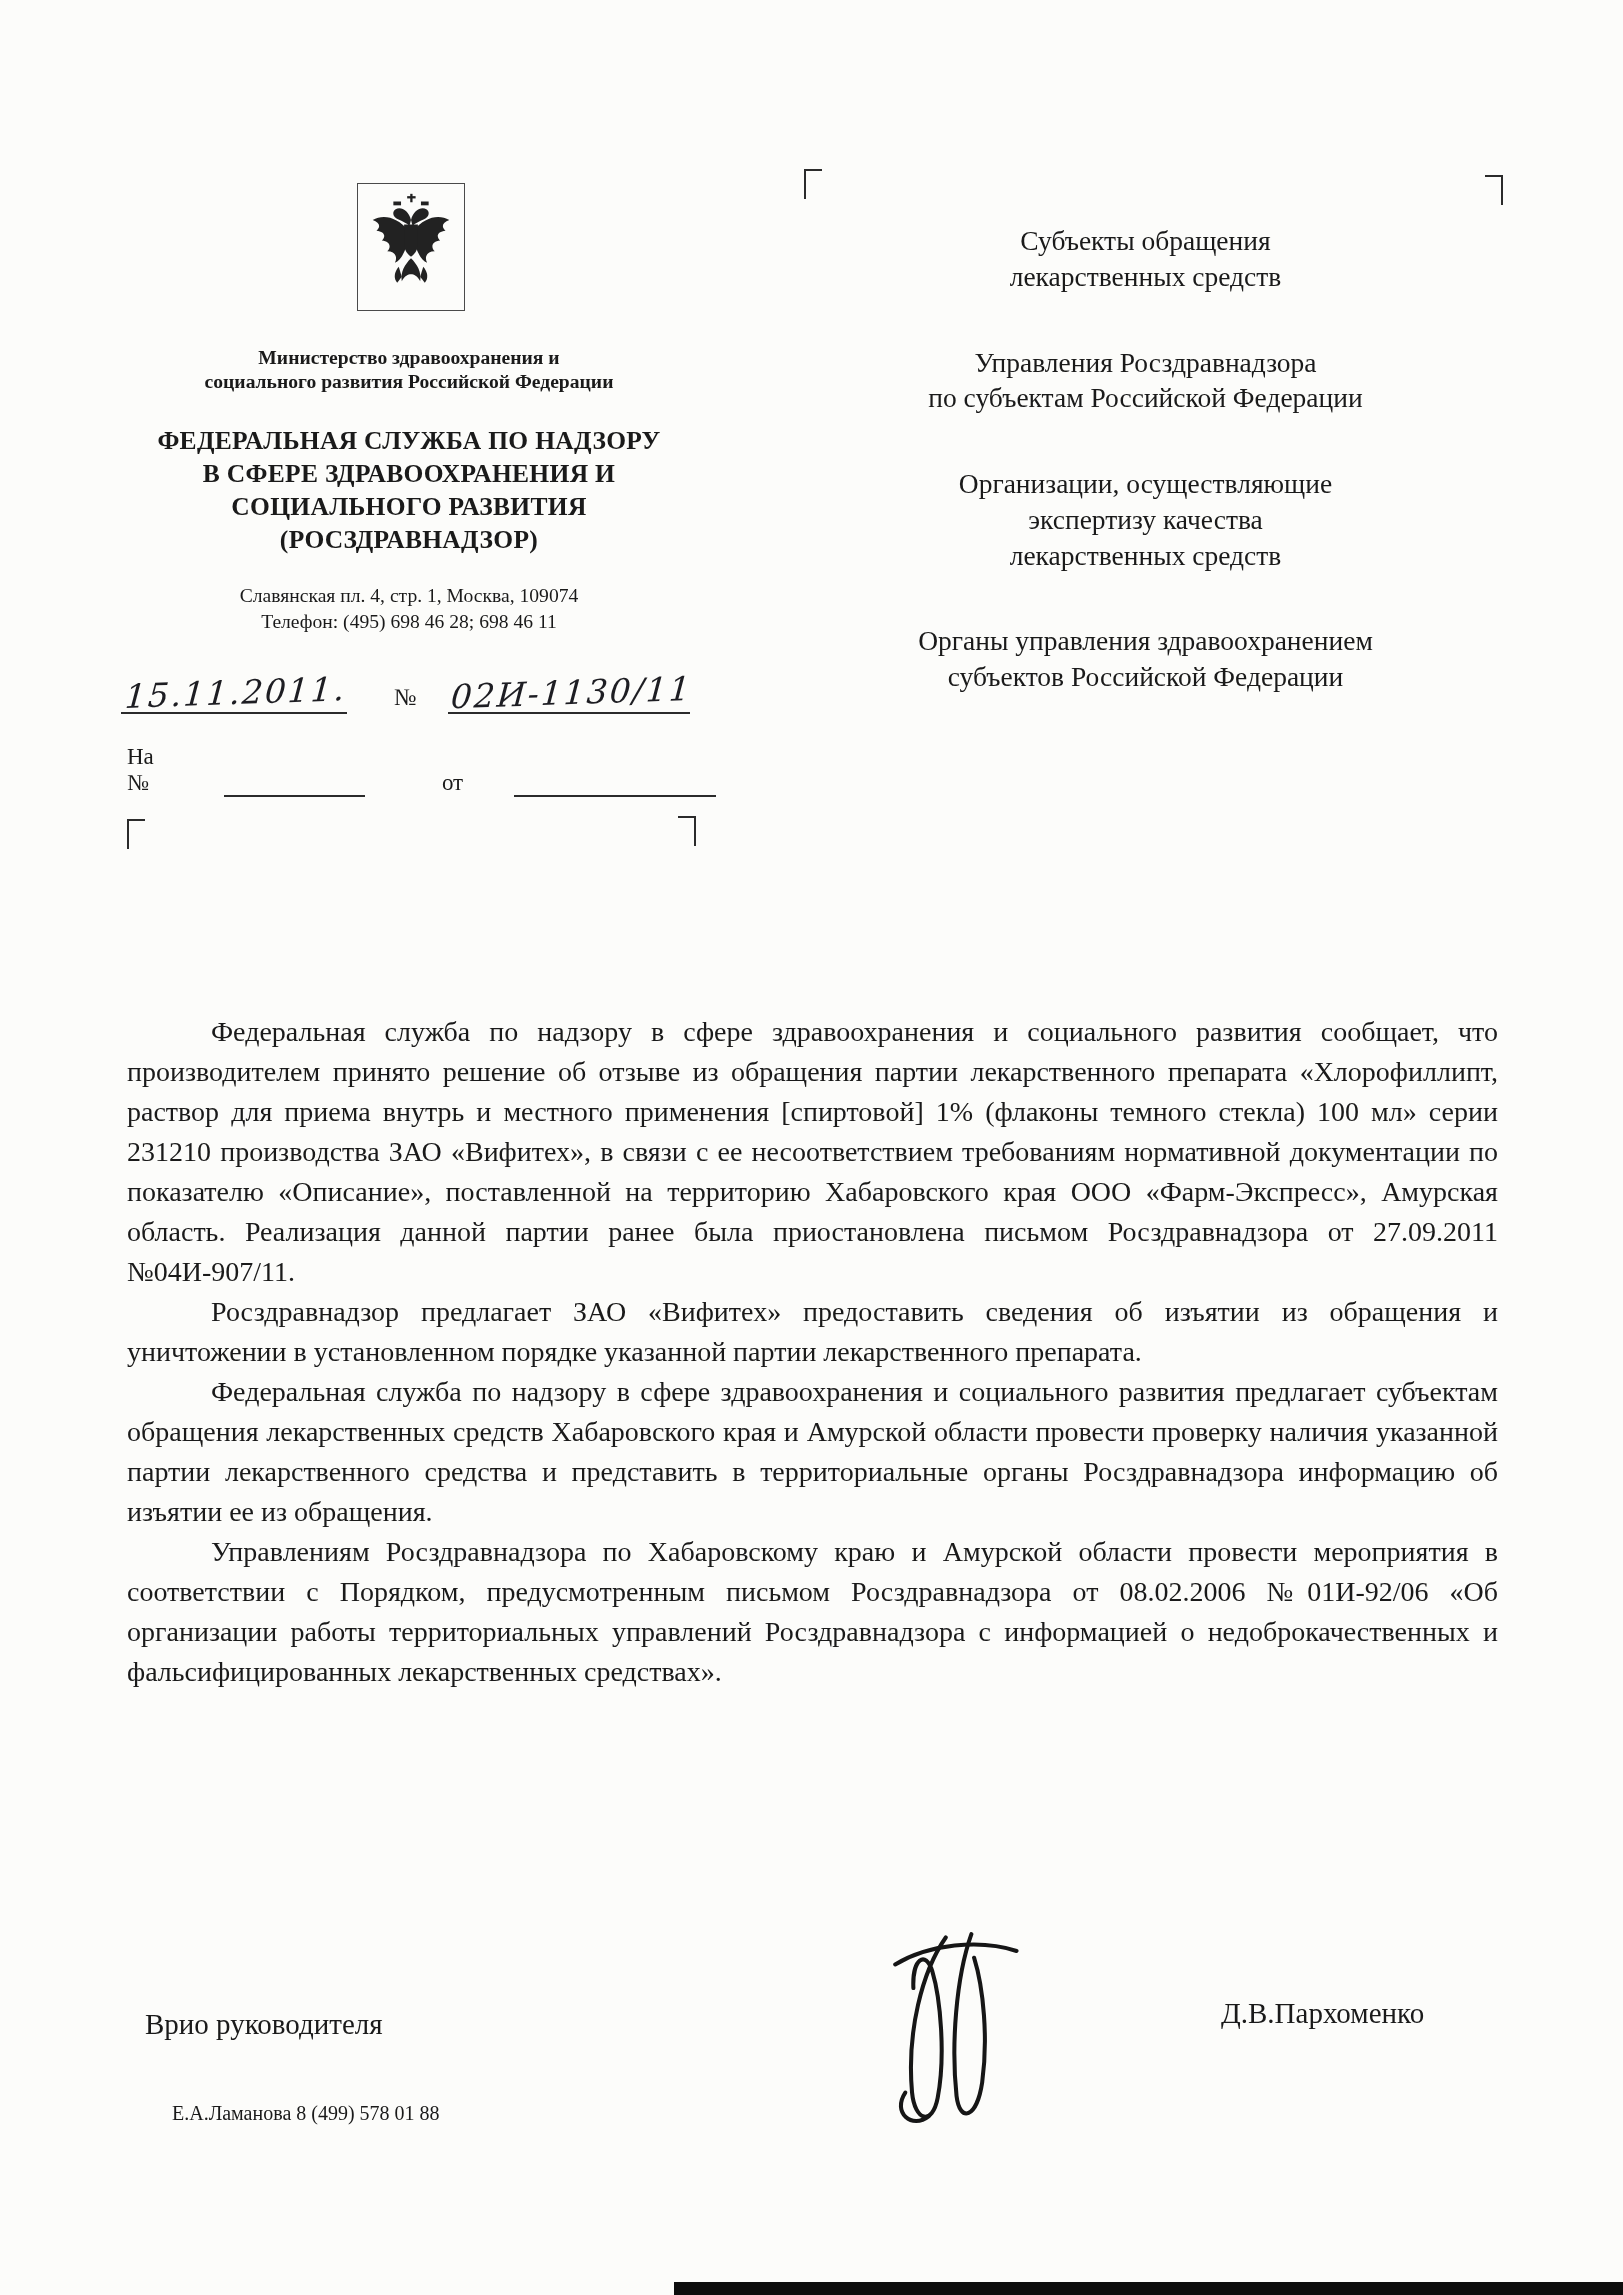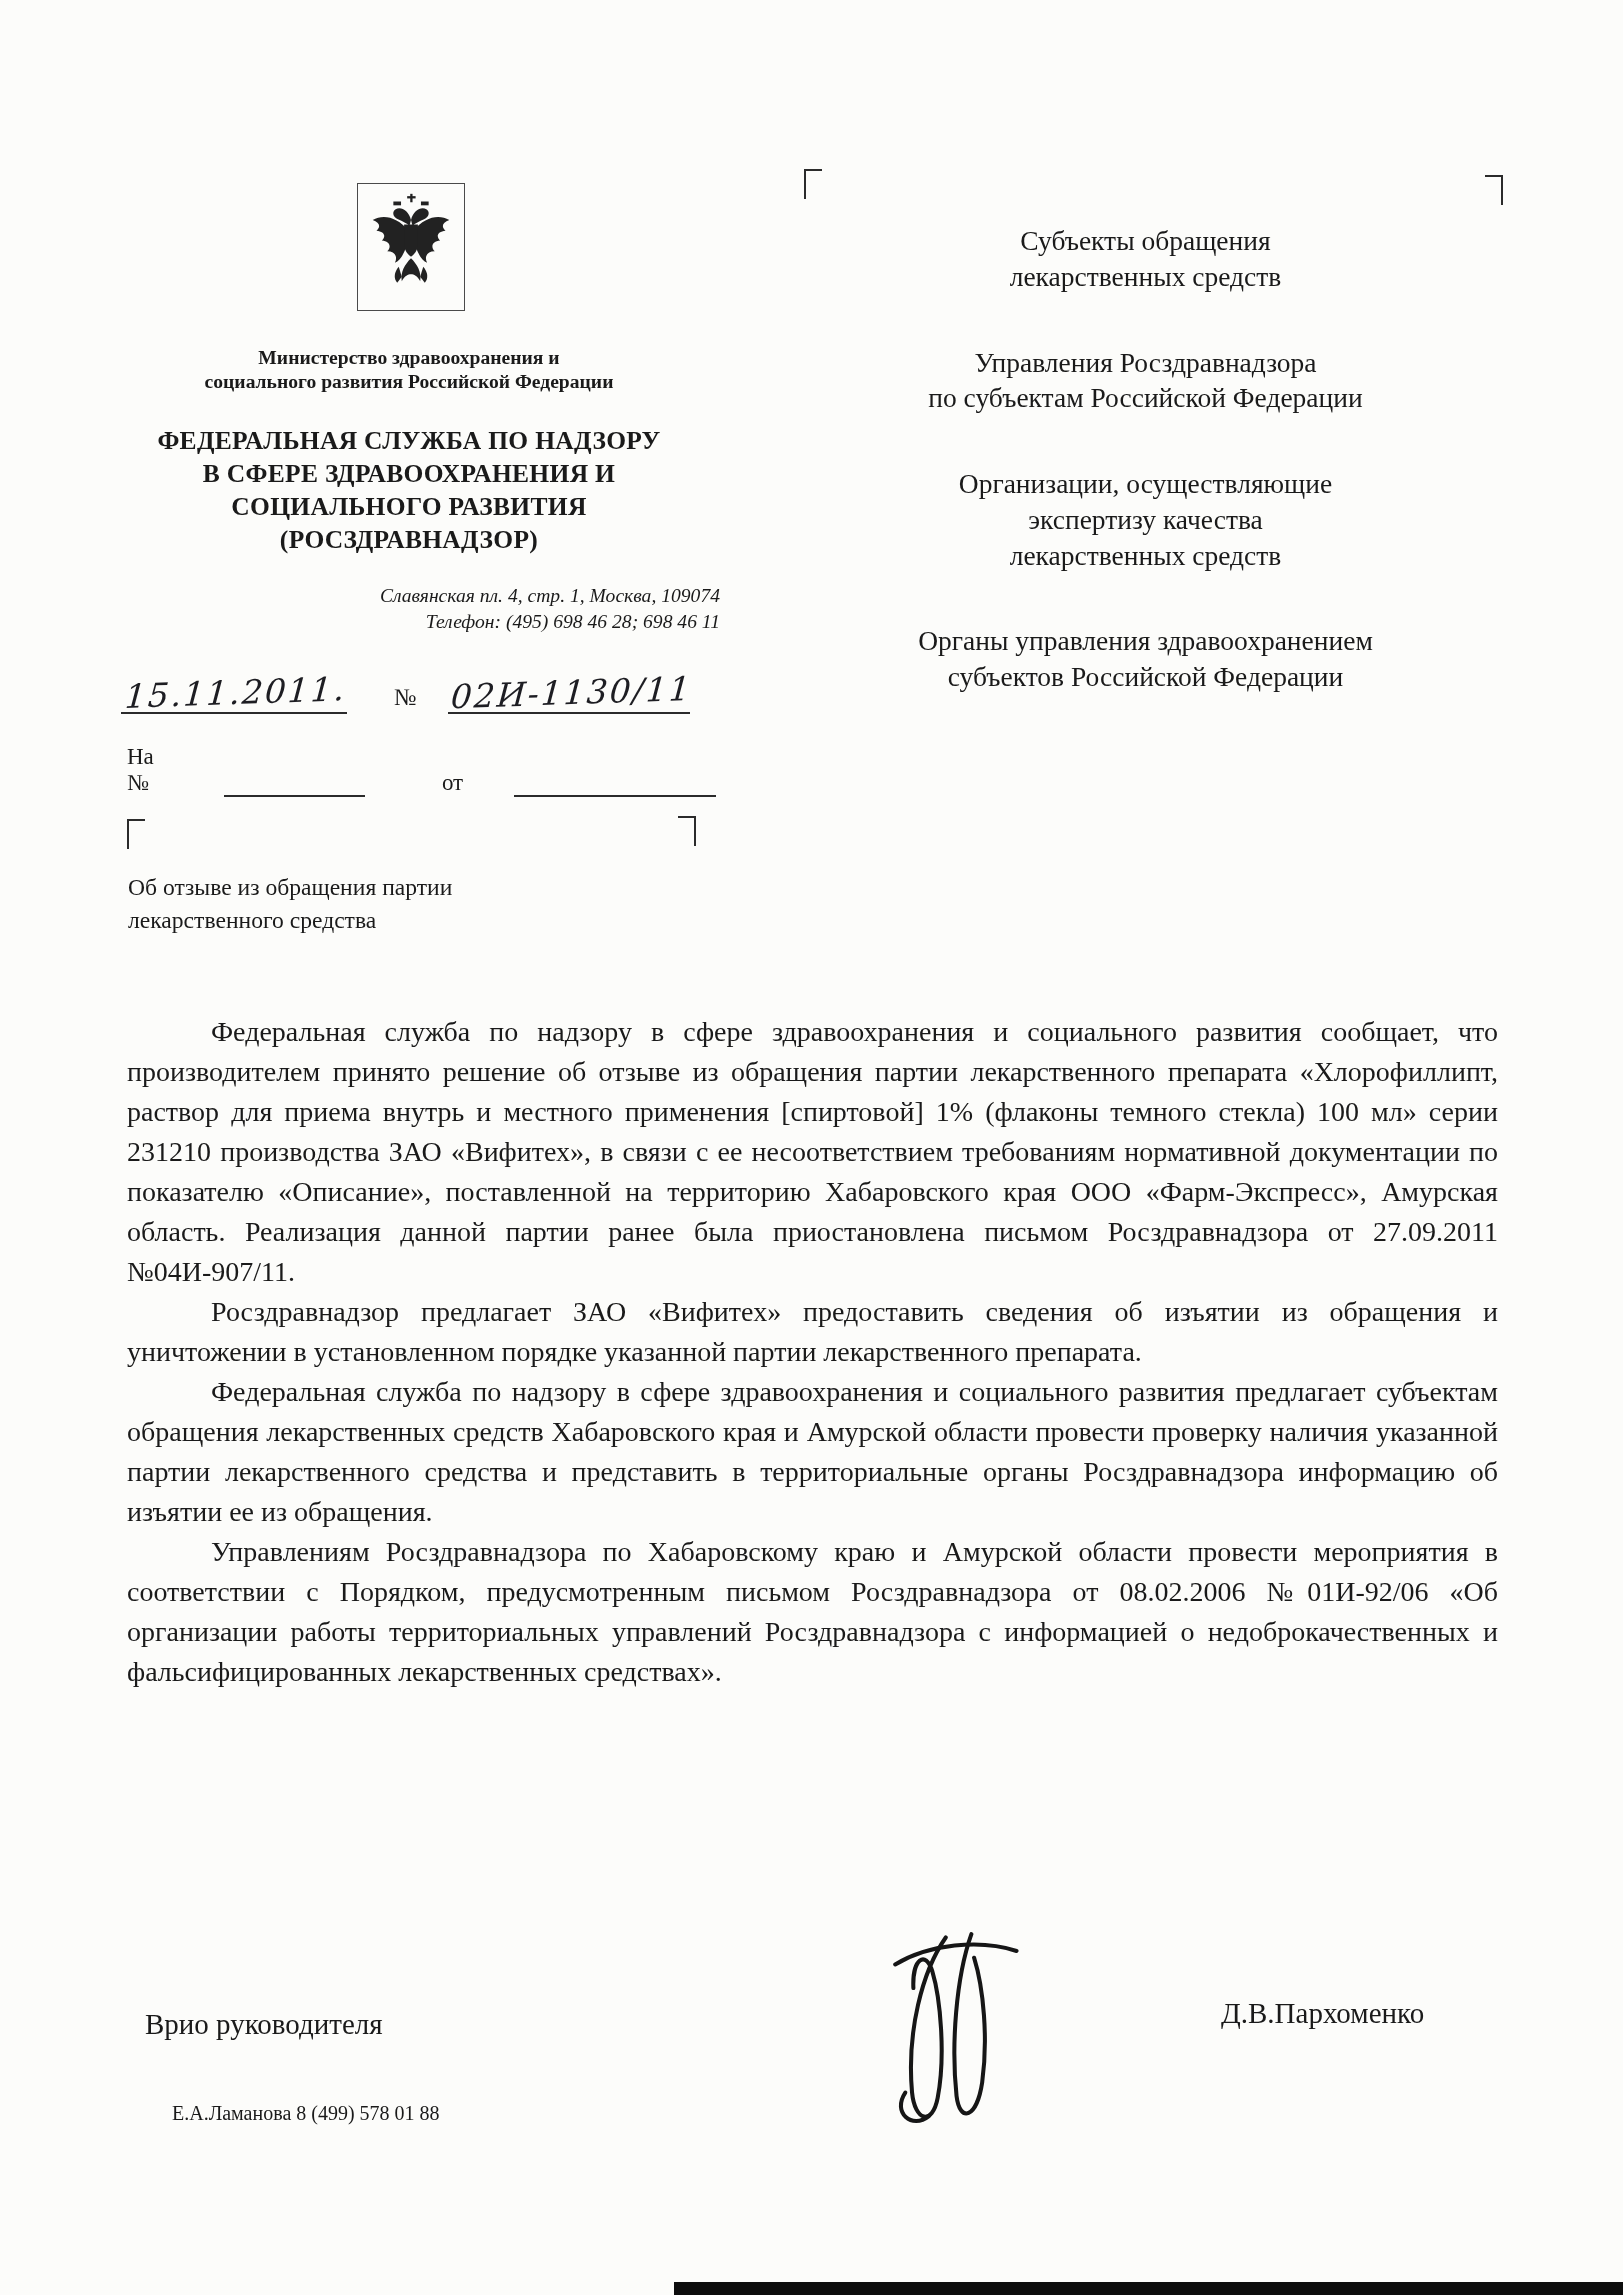--- a/index.html
+++ b/index.html
@@ -26,21 +26,21 @@
     position: absolute; left: 98px; top: 338px; width: 622px;
     text-align: center; font-weight: bold; font-size: 19.6px; line-height: 1.25;
   }
   .service {
     position: absolute; left: 98px; top: 416px; width: 622px;
     text-align: center; font-weight: bold; font-size: 25.5px; line-height: 1.3;
     letter-spacing: 0.3px;
   }
   .address {
     position: absolute; left: 98px; top: 575px; width: 622px;
-    text-align: right; font-size: 19.6px; line-height: 1.35; font-style: italic;
+    text-align: center; font-size: 19.6px; line-height: 1.35;
   }
 
   .date-row {
     position: absolute; left: 121px; top: 658px; width: 589px; height: 56px;
     display: flex; align-items: flex-end;
     font-size: 23.6px;
   }
   .uline {
     display: inline-block;
     border-bottom: 2px solid #2b2b2b;
@@ -178,22 +178,20 @@
     <span class="uline w250 gap-s"></span>
     <span class="label gap-m">от</span>
     <span class="uline w360"></span>
   </div>
 
   <div class="corner-mark corner-left cm-top-left"></div>
   <div class="corner-mark corner-right cm-top-right"></div>
   <div class="corner-mark corner-left cm-subject-left"></div>
   <div class="corner-mark corner-right cm-subject-right"></div>
 
-  <div class="subject pre">Об отзыве из обращения партии
-лекарственного средства</div>
 
   <div class="recipients">
     <div class="recipient pre">Субъекты обращения
 лекарственных средств</div>
     <div class="recipient pre">Управления Росздравнадзора
 по субъектам Российской Федерации</div>
     <div class="recipient pre">Организации, осуществляющие
 экспертизу качества
 лекарственных средств</div>
     <div class="recipient pre">Органы управления здравоохранением

